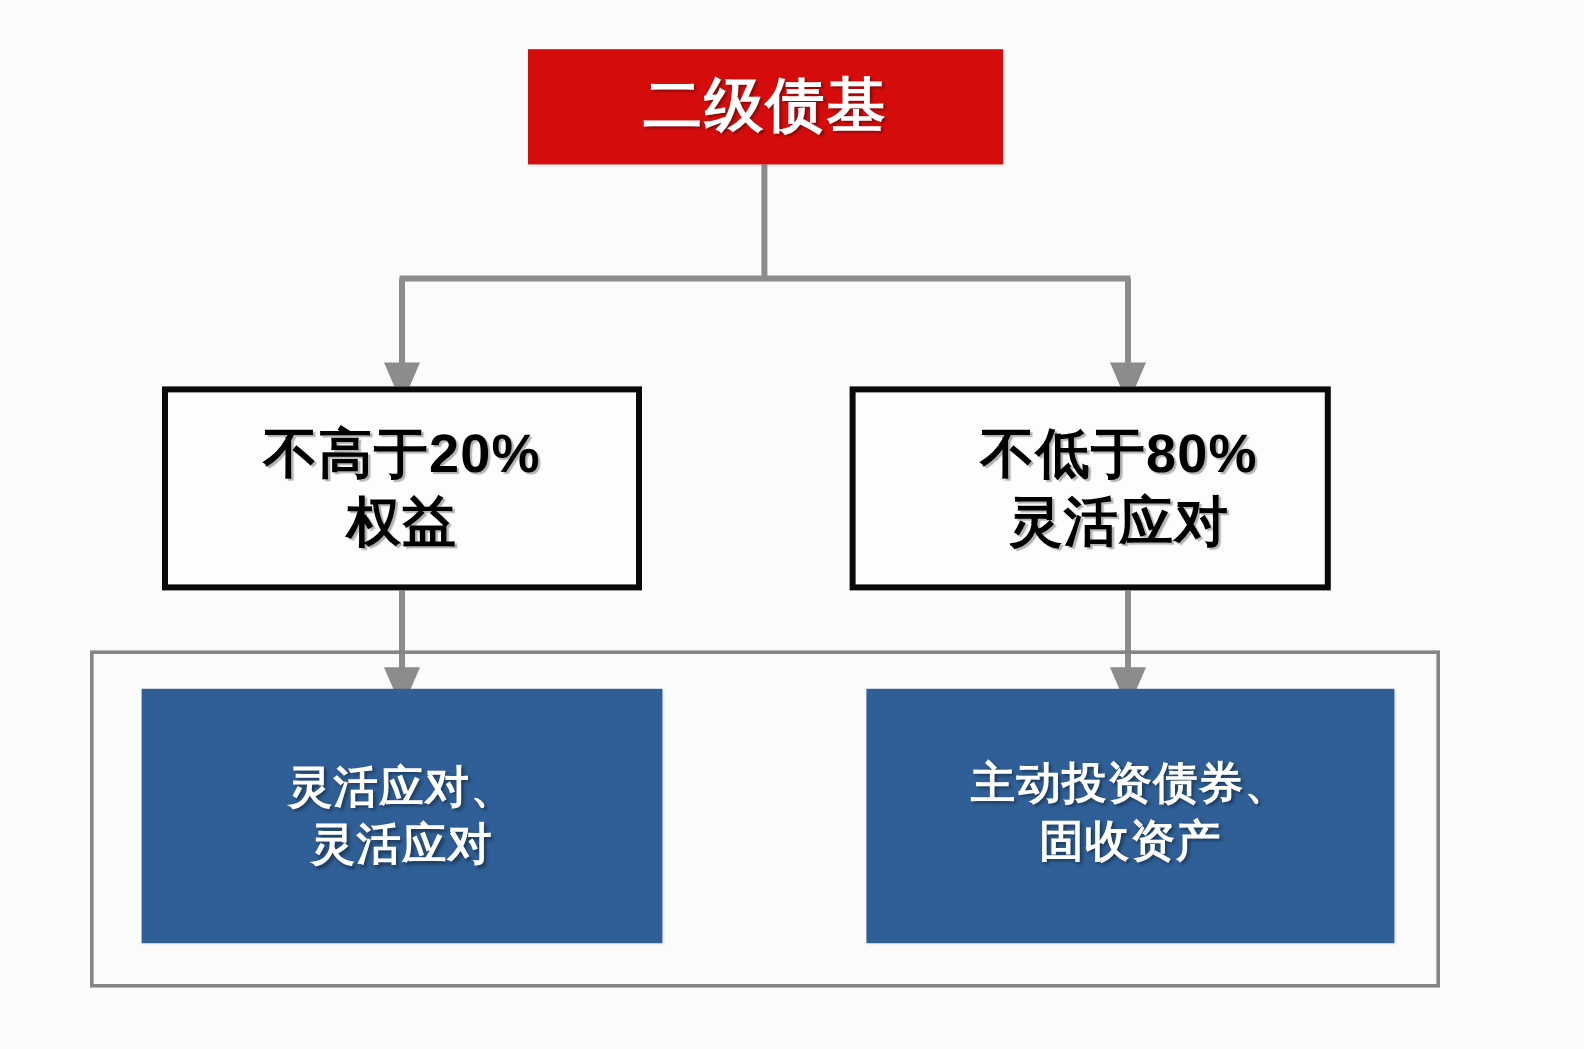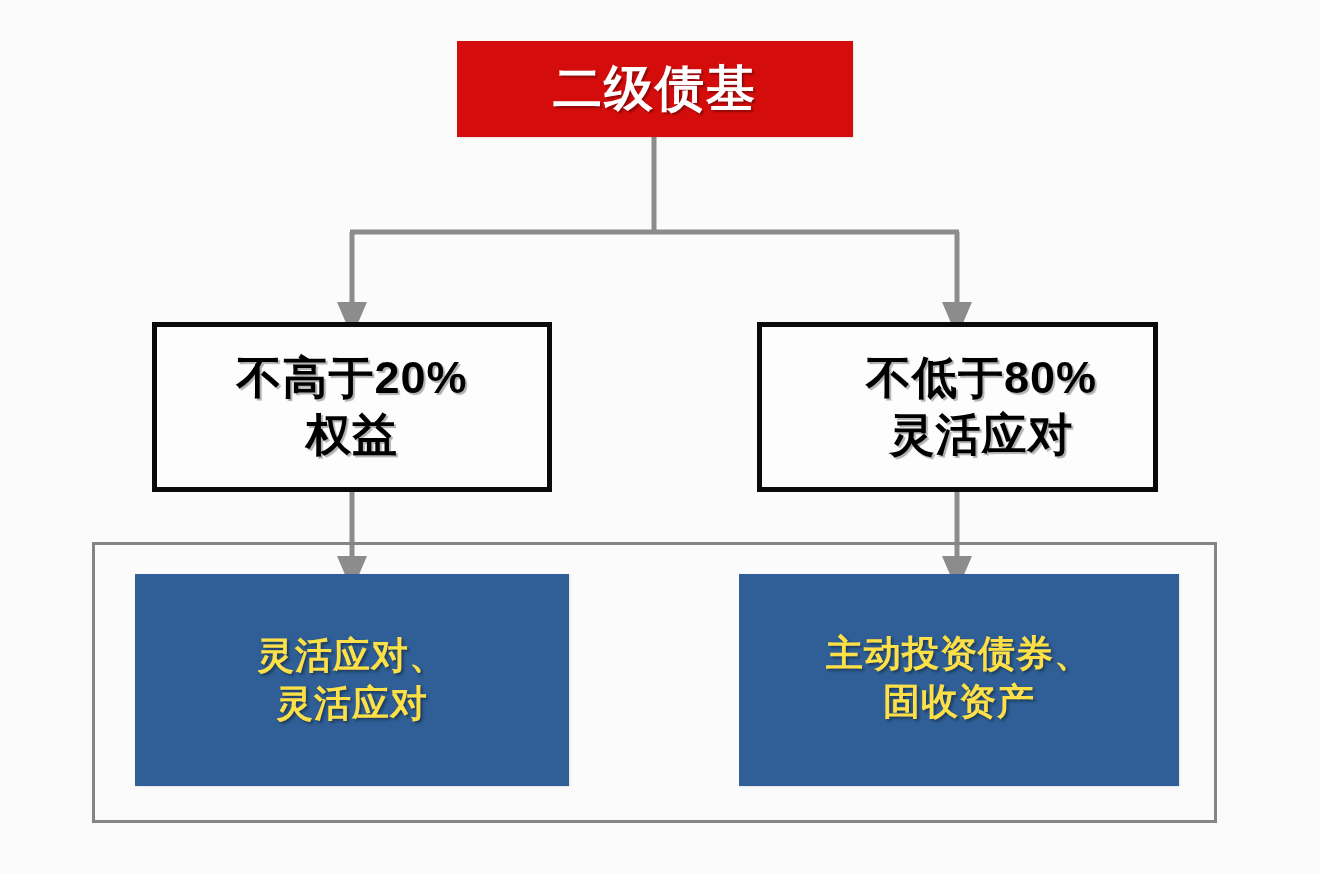--- a/index.html
+++ b/index.html
@@ -12,21 +12,20 @@
     height: 874px;
     background: #fbfbfb;
     font-family: "Liberation Sans", "DejaVu Sans", sans-serif;
     overflow: hidden;
   }
   #canvas {
     position: relative;
     width: 1295px;
     height: 874px;
     background: #fbfbfb;
-    margin-left: 17px;
   }
 
   
   .root-node {
     position: absolute;
     left: 440px;
     top: 41px;
     width: 396px;
     height: 96px;
     background: #d40c0c;
@@ -53,21 +52,21 @@
     height: 170px;
     background: #fdfdfd;
     border: 5px solid #0a0a0a;
     box-sizing: border-box;
     display: flex;
     flex-direction: column;
     align-items: center;
     justify-content: center;
   }
   .mid-node.left  { left: 135px; width: 400px; }
-  .mid-node.right { left: 740px; width: 401px; padding-left: 48px; }
+  .mid-node.right { left: 708px; width: 401px; padding-left: 48px; }
   .mid-line {
     color: #000000;
     font-size: 45px;
     font-weight: bold;
     line-height: 1.26;
     letter-spacing: 1px;
     white-space: nowrap;
     text-shadow: 2px 2px 1px rgba(0,0,0,0.30);
   }
 
@@ -92,21 +91,21 @@
     box-sizing: border-box;
     display: flex;
     flex-direction: column;
     align-items: center;
     justify-content: center;
     box-shadow: 1px 1px 2px rgba(0,0,0,0.10);
   }
   .leaf-node.left  { left: 118px; width: 434px; }
   .leaf-node.right { left: 722px; width: 440px; font-family: Liberation Mono, monospace; }
   .leaf-line {
-    color: #fde047;
+    color: #ffffff;
     font-size: 37px;
     font-weight: bold;
     line-height: 1.30;
     letter-spacing: 1px;
     white-space: nowrap;
     text-shadow: 2px 2px 3px rgba(0,0,0,0.40);
   }
 
   
   .connectors {

